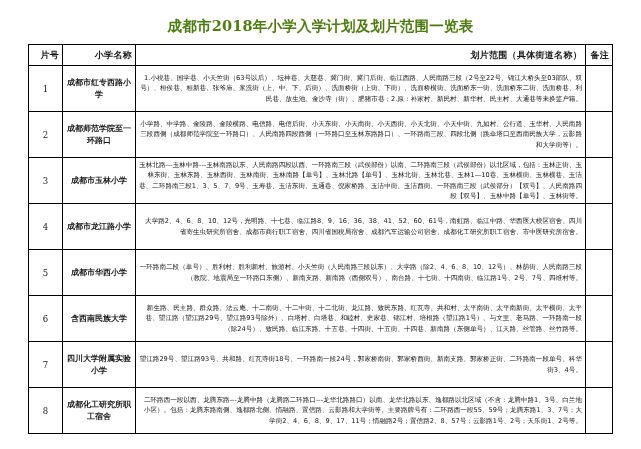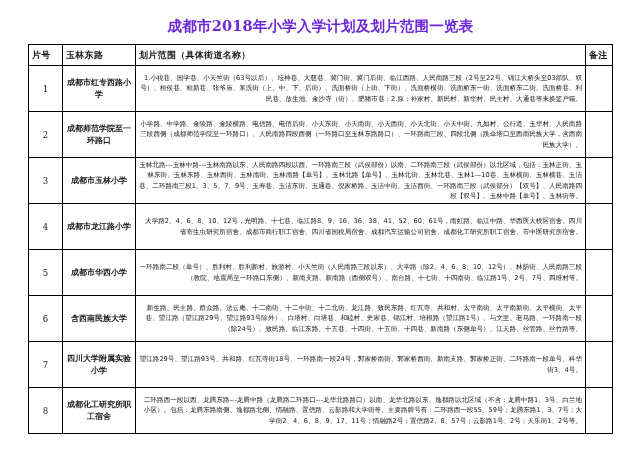--- a/index.html
+++ b/index.html
@@ -21,40 +21,40 @@
     background: #ffffff;
     box-sizing: border-box;
   }
   .doc-title {
     text-align: center;
     font-size: 14.5px;
     font-weight: bold;
     letter-spacing: 0.2px;
     padding-top: 17px;
     padding-bottom: 8px;
-    color: #6d28d9;
+    color: #4d7c0f;
     font-family: "DejaVu Serif", "Liberation Serif", serif;
   }
   table.sheet {
     border-collapse: collapse;
     margin: 0 auto;
     width: 584px;
     table-layout: fixed;
     border: 1.2px solid #000;
   }
   table.sheet td, table.sheet th {
     border: 0.9px solid #000;
     vertical-align: middle;
     padding: 2px 3px;
     box-sizing: border-box;
   }
   thead th {
     font-weight: bold;
     font-size: 9px;
-    text-align: left;
+    text-align: right;
     height: 21px;
     font-family: "DejaVu Serif", "Liberation Serif", serif;
     letter-spacing: 0.3px;
     margin-left: 48px;
   }
   col.c-no { width: 34px; }
   col.c-name { width: 73px; }
   col.c-scope { width: 450px; }
   col.c-remark { width: 27px; }
 
@@ -96,36 +96,36 @@
   <table class="sheet">
     <colgroup>
       <col class="c-no">
       <col class="c-name">
       <col class="c-scope">
       <col class="c-remark">
     </colgroup>
     <thead>
       <tr>
         <th>片号</th>
-        <th>玉林东路</th>
+        <th>小学名称</th>
         <th>划片范围（具体街道名称）</th>
         <th>备注</th>
       </tr>
     </thead>
     <tbody>
       <tr>
         <td class="cell-no">1</td>
         <td class="cell-name">成都市红专西路小学</td>
         <td class="cell-scope">1.小税巷、国学巷、小天竺街（63号以后）、坛神巷、大慈巷、冀门街、冀门后街、临江西路、人民南路三段（2号至22号、锦江大桥头至03部队、双号）、桓侯巷、桓新巷、张爷庙、浆洗街（上、中、下、后街）、洗面桥街（上街、下街）、洗面桥横街、洗面桥东一街、洗面桥东二街、洗面桥巷、利民巷、放生池、金沙寺（街）、肥猪市巷；2.原：补家村、新民村、新华村、民主村、大通巷等未换签户籍。</td>
         <td class="cell-remark"></td>
       </tr>
       <tr>
         <td class="cell-no">2</td>
         <td class="cell-name">成都师范学院至一环路口</td>
-        <td class="cell-scope">小学路、中学路、金陵路、金陵横路、电信路、电信后街、小天东街、小天南街、小天西街、小天北街、小天中街、九如村、公行道、玉华村、人民南路三段西侧（成都师范学院至一环路口）、人民南路四段西侧（一环路口至玉林东路路口）、一环路南三段、四段北侧（跳伞塔口至西南民族大学，含西南民族大学）。</td>
+        <td class="cell-scope">小学路、中学路、金陵路、金陵横路、电信路、电信后街、小天东街、小天南街、小天西街、小天北街、小天中街、九如村、公行道、玉华村、人民南路三段西侧（成都师范学院至一环路口）、人民南路四段西侧（一环路口至玉林东路路口）、一环路南三段、四段北侧（跳伞塔口至西南民族大学，云影路和大学街等）。</td>
         <td class="cell-remark"></td>
       </tr>
       <tr>
         <td class="cell-no">3</td>
         <td class="cell-name">成都市玉林小学</td>
         <td class="cell-scope">玉林北路---玉林中路---玉林南路以东、人民南路四段以西、一环路南三段（武侯部份）以南、二环路南三段（武侯部份）以北区域，包括：玉林正街、玉林东街、玉林东路、玉林西街、玉林南街、玉林南路【单号】、玉林北路【单号】、玉林北街、玉林北巷、玉林1—10巷、玉林横街、玉林横巷、玉洁巷、二环路南三段1、3、5、7、9号、玉寿巷、玉洁东街、玉通巷、倪家桥路、玉洁中街、玉洁西街、一环路南三段（武侯部分）【双号】、人民南路四段【双号】、玉林中路【单号】、玉林街等。</td>
         <td class="cell-remark"></td>
       </tr>
       <tr>
         <td class="cell-no">4</td>

